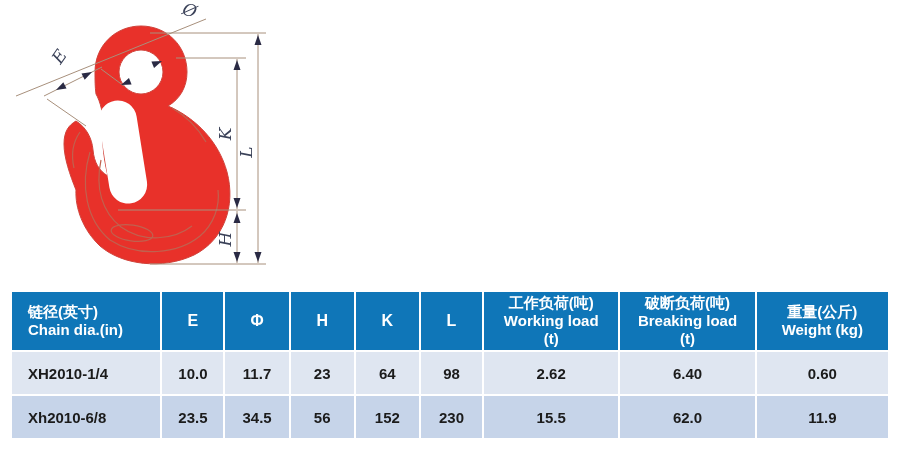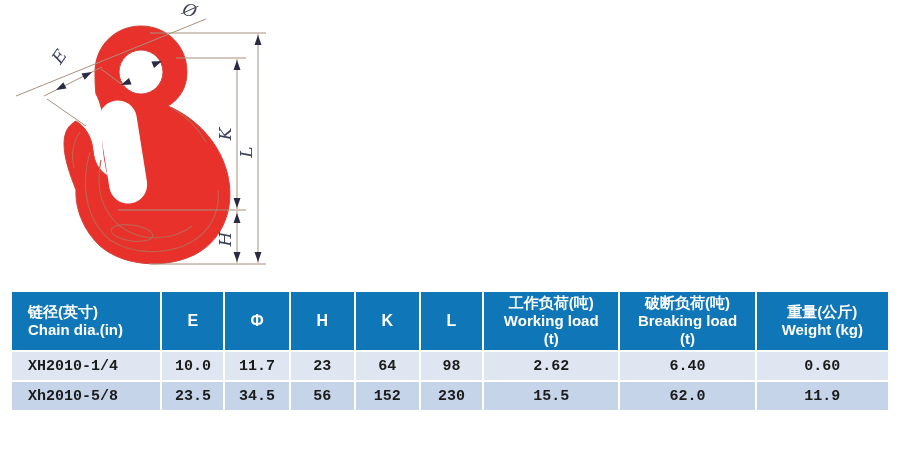--- a/index.html
+++ b/index.html
@@ -15,21 +15,21 @@
   .hook-fill{fill:var(--hook);stroke:var(--hook-outline);stroke-width:1;fill-rule:evenodd;}
   .ridge{fill:none;stroke:var(--ridge);stroke-width:1.2;}
   .dim{stroke:var(--dim-line);stroke-width:1;fill:none;}
   .arrow{fill:var(--arrow);stroke:none;}
   .dim-label{fill:var(--dim-label);font-family:"DejaVu Serif",serif;font-style:italic;font-size:17px;}
   table.spec-table{position:absolute;left:10px;top:290px;width:880px;border-collapse:separate;border-spacing:2px;table-layout:fixed;}
   .spec-table th{background:var(--header-bg);color:var(--header-text);font-weight:bold;vertical-align:middle;padding:2px 0;height:54px;line-height:18px;text-align:center;}
   .spec-table th.model-h{text-align:left;padding-left:16px;margin-left:12px;}
   .spec-table th .hdr-zh,.spec-table th .hdr-en,.spec-table th .hdr-unit{display:block;font-size:15px;}
   .spec-table th.letter{font-size:16px;}
-  .spec-table td{height:20px;padding:4px;text-align:center;font-family:Liberation Mono, monospace;font-weight:700;font-size:15px;color:var(--row-text);white-space:nowrap;}
+  .spec-table td{height:20px;padding:11px;text-align:center;font-family:Liberation Sans, sans-serif;font-weight:700;font-size:15px;color:var(--row-text);white-space:nowrap;}
   .spec-table td.model{text-align:left;padding-left:16px;}
   tr.r-light td{background:var(--row-light);}
   tr.r-mid td{background:var(--row-mid);}
   tr.r-hl td{background:var(--row-hl);}
 </style>
 </head>
 <body>
 
 <div class="page">
 
@@ -143,21 +143,21 @@
         <td>10.0</td>
         <td>11.7</td>
         <td>23</td>
         <td>64</td>
         <td>98</td>
         <td>2.62</td>
         <td>6.40</td>
         <td>0.60</td>
       </tr>
       <tr class="r-mid">
-        <td class="model">Xh2010-5/8</td>
+        <td class="model">Xh2010-6/8</td>
         <td>23.5</td>
         <td>34.5</td>
         <td>56</td>
         <td>152</td>
         <td>230</td>
         <td>15.5</td>
         <td>62.0</td>
         <td>11.9</td>
       </tr>
     </tbody>

